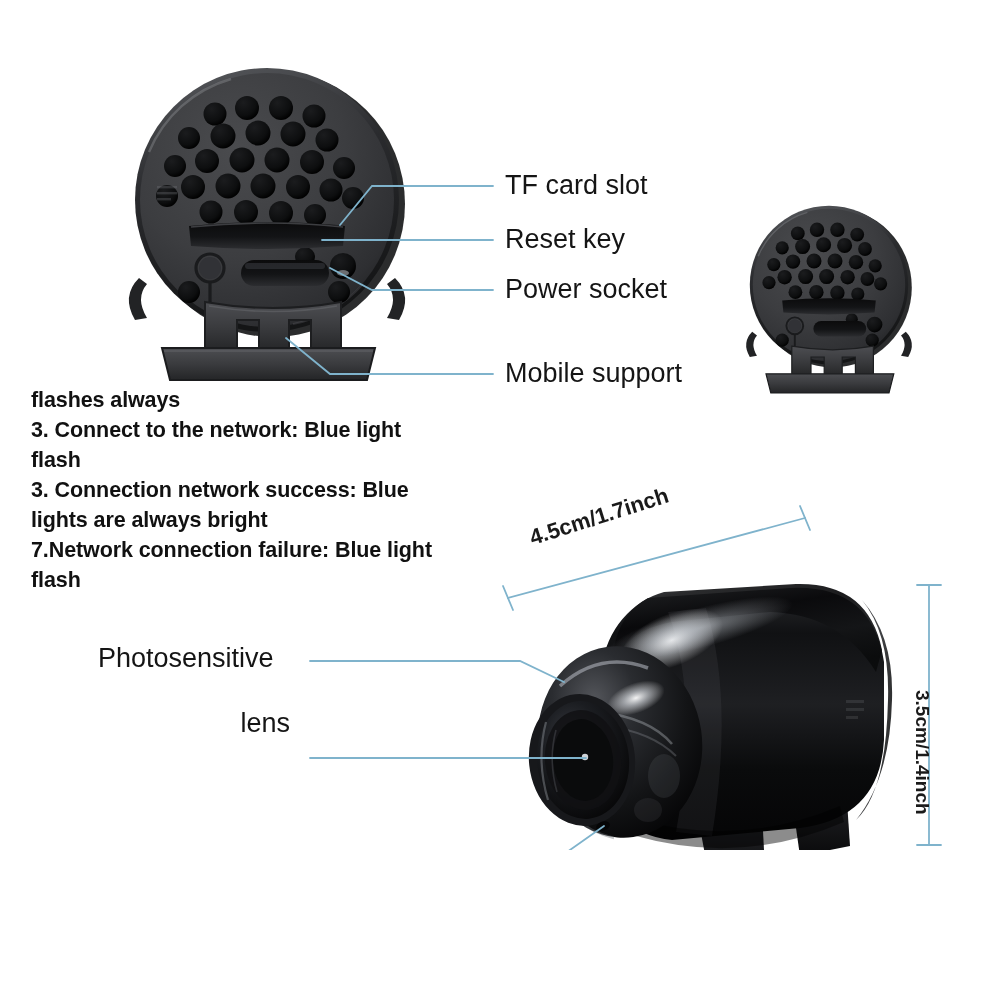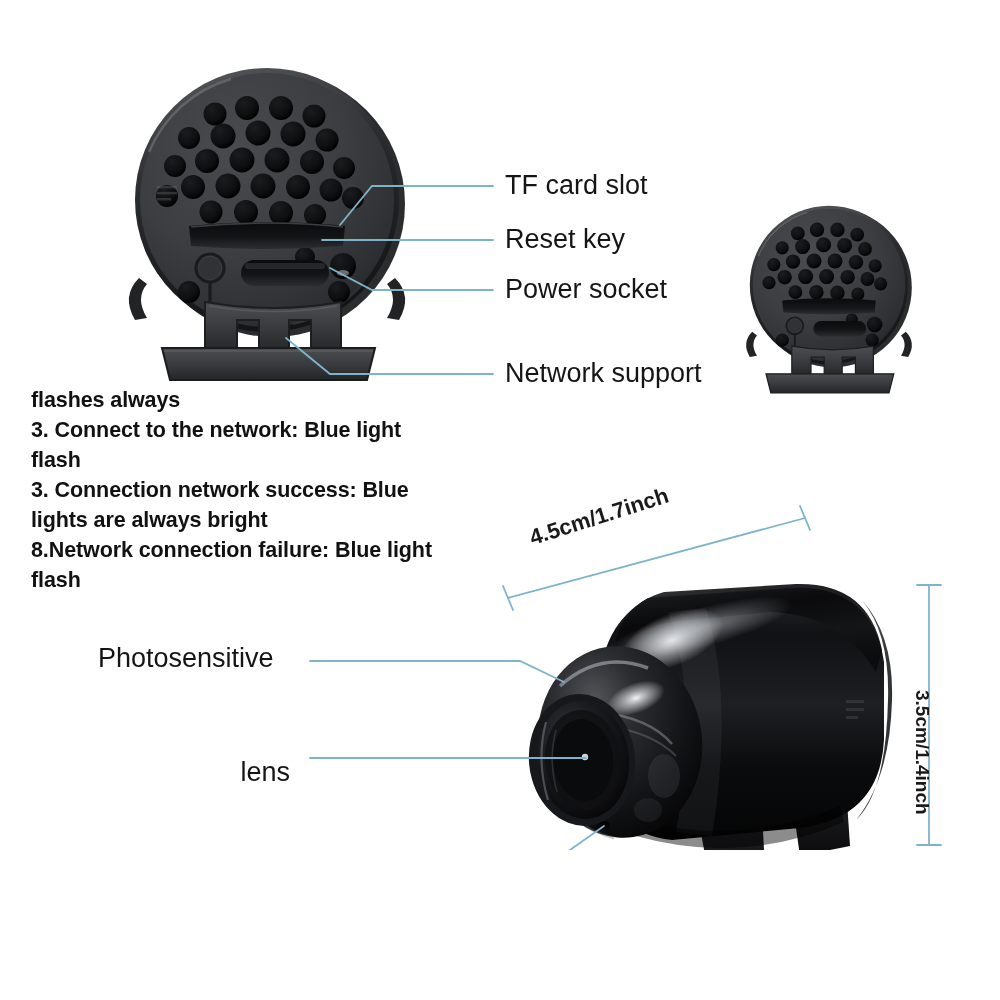--- a/index.html
+++ b/index.html
@@ -375,34 +375,34 @@
       </g>
     </g>
   </svg>
 
   <div class="callout big" style="left:505px; top:172px;">TF card slot</div>
 
   <div class="callout big" style="left:505px; top:226px;">Reset key</div>
 
   <div class="callout big" style="left:505px; top:276px;text-align:right;">Power socket</div>
 
-  <div class="callout big" style="left:505px; top:360px;">Network support</div>
+  <div class="callout big" style="left:505px; top:360px;">Mobile support</div>
 
   <div id="led-list">
     <span class="led-line">flashes always</span>
     <span class="led-line">3. Connect to the network: Blue light</span>
     <span class="led-line">flash</span>
     <span class="led-line">3. Connection network success: Blue</span>
     <span class="led-line">lights are always bright</span>
-    <span class="led-line">8.Network connection failure: Blue light</span>
+    <span class="led-line">7.Network connection failure: Blue light</span>
     <span class="led-line">flash</span>
   </div>
 
   <div class="callout lower" style="left:98px; top:645px;">Photosensitive</div>
 
-  <div class="callout lower right-align" style="left:96px; top:759px; width:194px;">lens</div>
+  <div class="callout lower right-align" style="left:96px; top:710px; width:194px;">lens</div>
 
 
   <div class="dim-text" id="dim-width-text">4.5cm/1.7inch</div>
 
   <div class="dim-text" id="dim-height-text">3.5cm/1.4inch</div>
 
 </div>
 
 </body></html>

